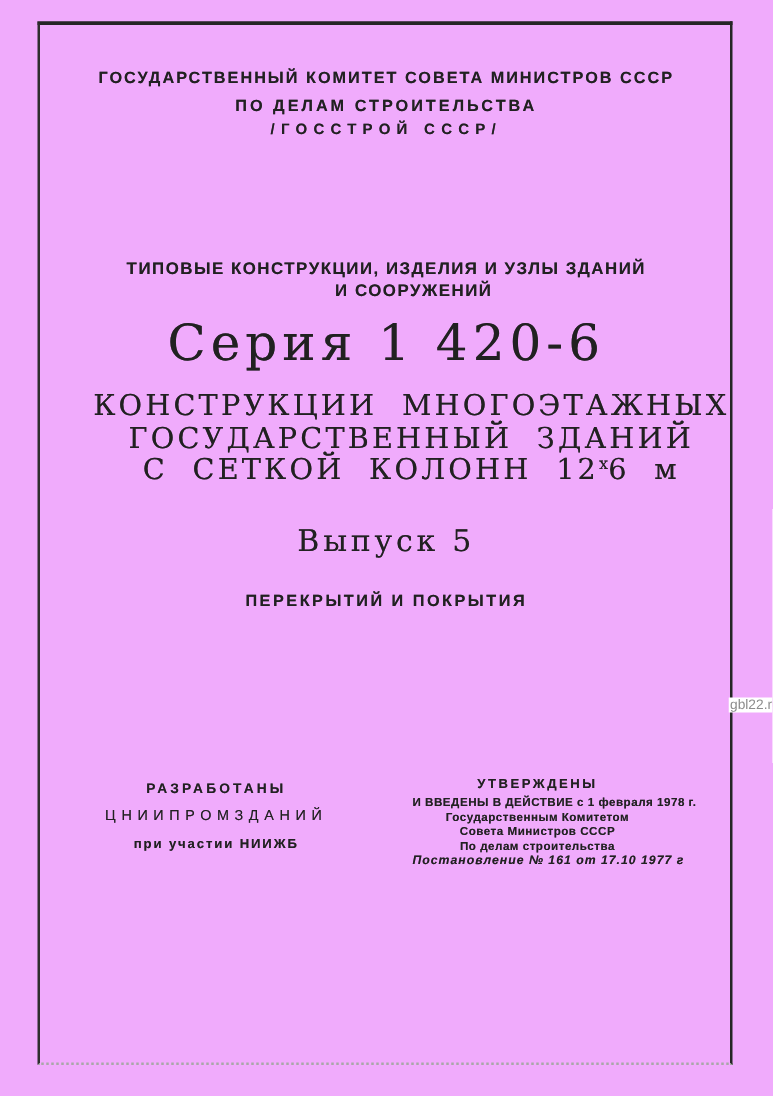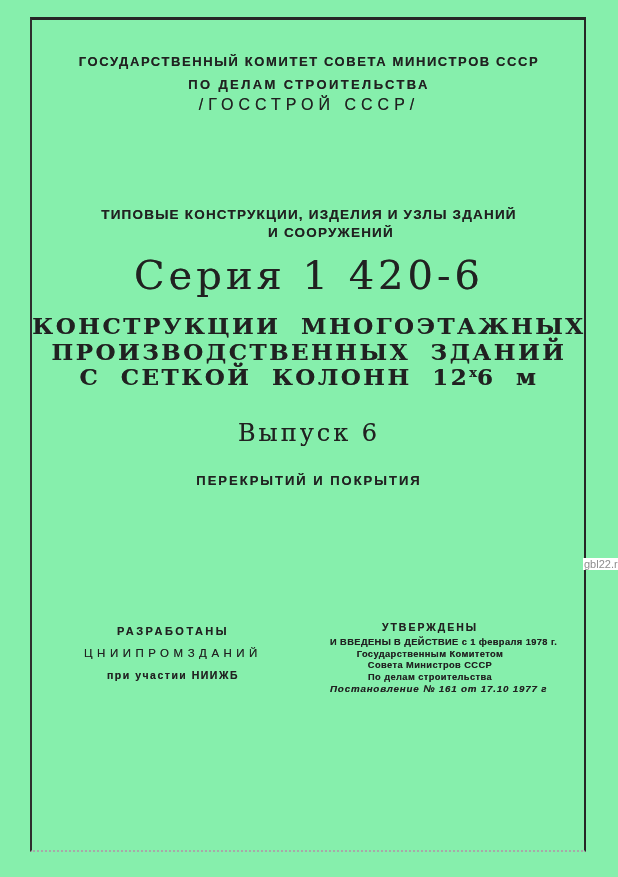--- a/index.html
+++ b/index.html
@@ -1,20 +1,20 @@
 <!DOCTYPE html>
 <html><head>
 <meta charset="utf-8">
 <style>
   html, body { margin: 0; padding: 0; background: #ffffff; }
   .page {
     position: relative;
     width: 618px;
     height: 877px;
-    background: #86efac;
+    background: #f0abfc;
     overflow: hidden;
     font-family: "Liberation Sans", sans-serif;
     color: #212121;
   }
   .frame {
     position: absolute;
     left: 30px; top: 17px;
     width: 556px; height: 835px;
     border-top: 3px solid #262626;
     border-left: 2px solid #2e2e2e;
@@ -25,36 +25,36 @@
   .line {
     position: absolute;
     left: 30px; width: 558px;
     text-align: center;
     white-space: nowrap;
     text-shadow: 0 0 0.5px rgba(20,20,20,0.55);
   }
   
   .h1 { top: 54px;  font-size: 13px; font-weight: bold; letter-spacing: 1.6px; }
   .h2 { top: 77px;  font-size: 13px; font-weight: bold; letter-spacing: 2.4px; }
-  .h3 { top: 96px;  font-size: 16px; font-weight: normal; letter-spacing: 5px; }
+  .h3 { top: 96px;  font-size: 12px; font-weight: bold; letter-spacing: 5px; }
   
   .s1 { top: 207px; font-size: 13.5px; font-weight: bold; letter-spacing: 1.2px; }
   .s2 { top: 225px; font-size: 13.5px; font-weight: bold; letter-spacing: 1.2px; padding-left: 22px; }
   .series {
     top: 252px; font-size: 40px; font-weight: normal;
     font-family: "DejaVu Serif", serif; letter-spacing: 4px;
   }
   
   .t1 { top: 312px; }
   .t2 { top: 338px; }
   .t3 { top: 363px; text-align: center; }
   .t1, .t2, .t3 {
     font-family: "DejaVu Serif", serif;
-    font-size: 23px; font-weight: 700;
-    letter-spacing: 2.5px; word-spacing: 10px;
+    font-size: 23px; font-weight: 400;
+    letter-spacing: 2.5px; word-spacing: 10px; padding-left: 20px;
   }
   .sup-x { font-size: 13px; vertical-align: 8px; letter-spacing: 0; }
   
   .v0 { top: 419px; font-family: "DejaVu Serif", serif; font-size: 24px; letter-spacing: 3px; }
   .v1 { top: 454px; font-size: 13px; font-weight: bold; letter-spacing: 1.4px; }
   .v2 { top: 473px; font-size: 13px; font-weight: bold; letter-spacing: 2px; }
   
   .dev {
     position: absolute; left: 68px; top: 620px; width: 210px;
     text-align: center; text-shadow: 0 0 0.5px rgba(20,20,20,0.5);
@@ -86,26 +86,26 @@
 
   <div class="line h1">ГОСУДАРСТВЕННЫЙ КОМИТЕТ СОВЕТА МИНИСТРОВ СССР</div>
   <div class="line h2">ПО ДЕЛАМ СТРОИТЕЛЬСТВА</div>
   <div class="line h3">/ГОССТРОЙ СССР/</div>
 
   <div class="line s1">ТИПОВЫЕ КОНСТРУКЦИИ, ИЗДЕЛИЯ И УЗЛЫ ЗДАНИЙ</div>
   <div class="line s2">И СООРУЖЕНИЙ</div>
   <div class="line series">Серия 1 420-6</div>
 
   <div class="line t1">КОНСТРУКЦИИ МНОГОЭТАЖНЫХ</div>
-  <div class="line t2">ПРОИЗВОДСТВЕННЫХ ЗДАНИЙ</div>
+  <div class="line t2">ГОСУДАРСТВЕННЫЙ ЗДАНИЙ</div>
   <div class="line t3">
     <span>С СЕТКОЙ КОЛОНН  12</span><span class="sup-x">x</span><span>6 м</span>
   </div>
 
-  <div class="line v0">Выпуск 6</div>
+  <div class="line v0">Выпуск 5</div>
   <div class="line v2">ПЕРЕКРЫТИЙ И ПОКРЫТИЯ</div>
 
   <div class="dev">
     <div class="d-title">РАЗРАБОТАНЫ</div>
     <div class="d-org">ЦНИИПРОМЗДАНИЙ</div>
     <div class="d-part">при участии НИИЖБ</div>
   </div>
 
   <div class="appr">
     <div class="a-title">УТВЕРЖДЕНЫ</div>

